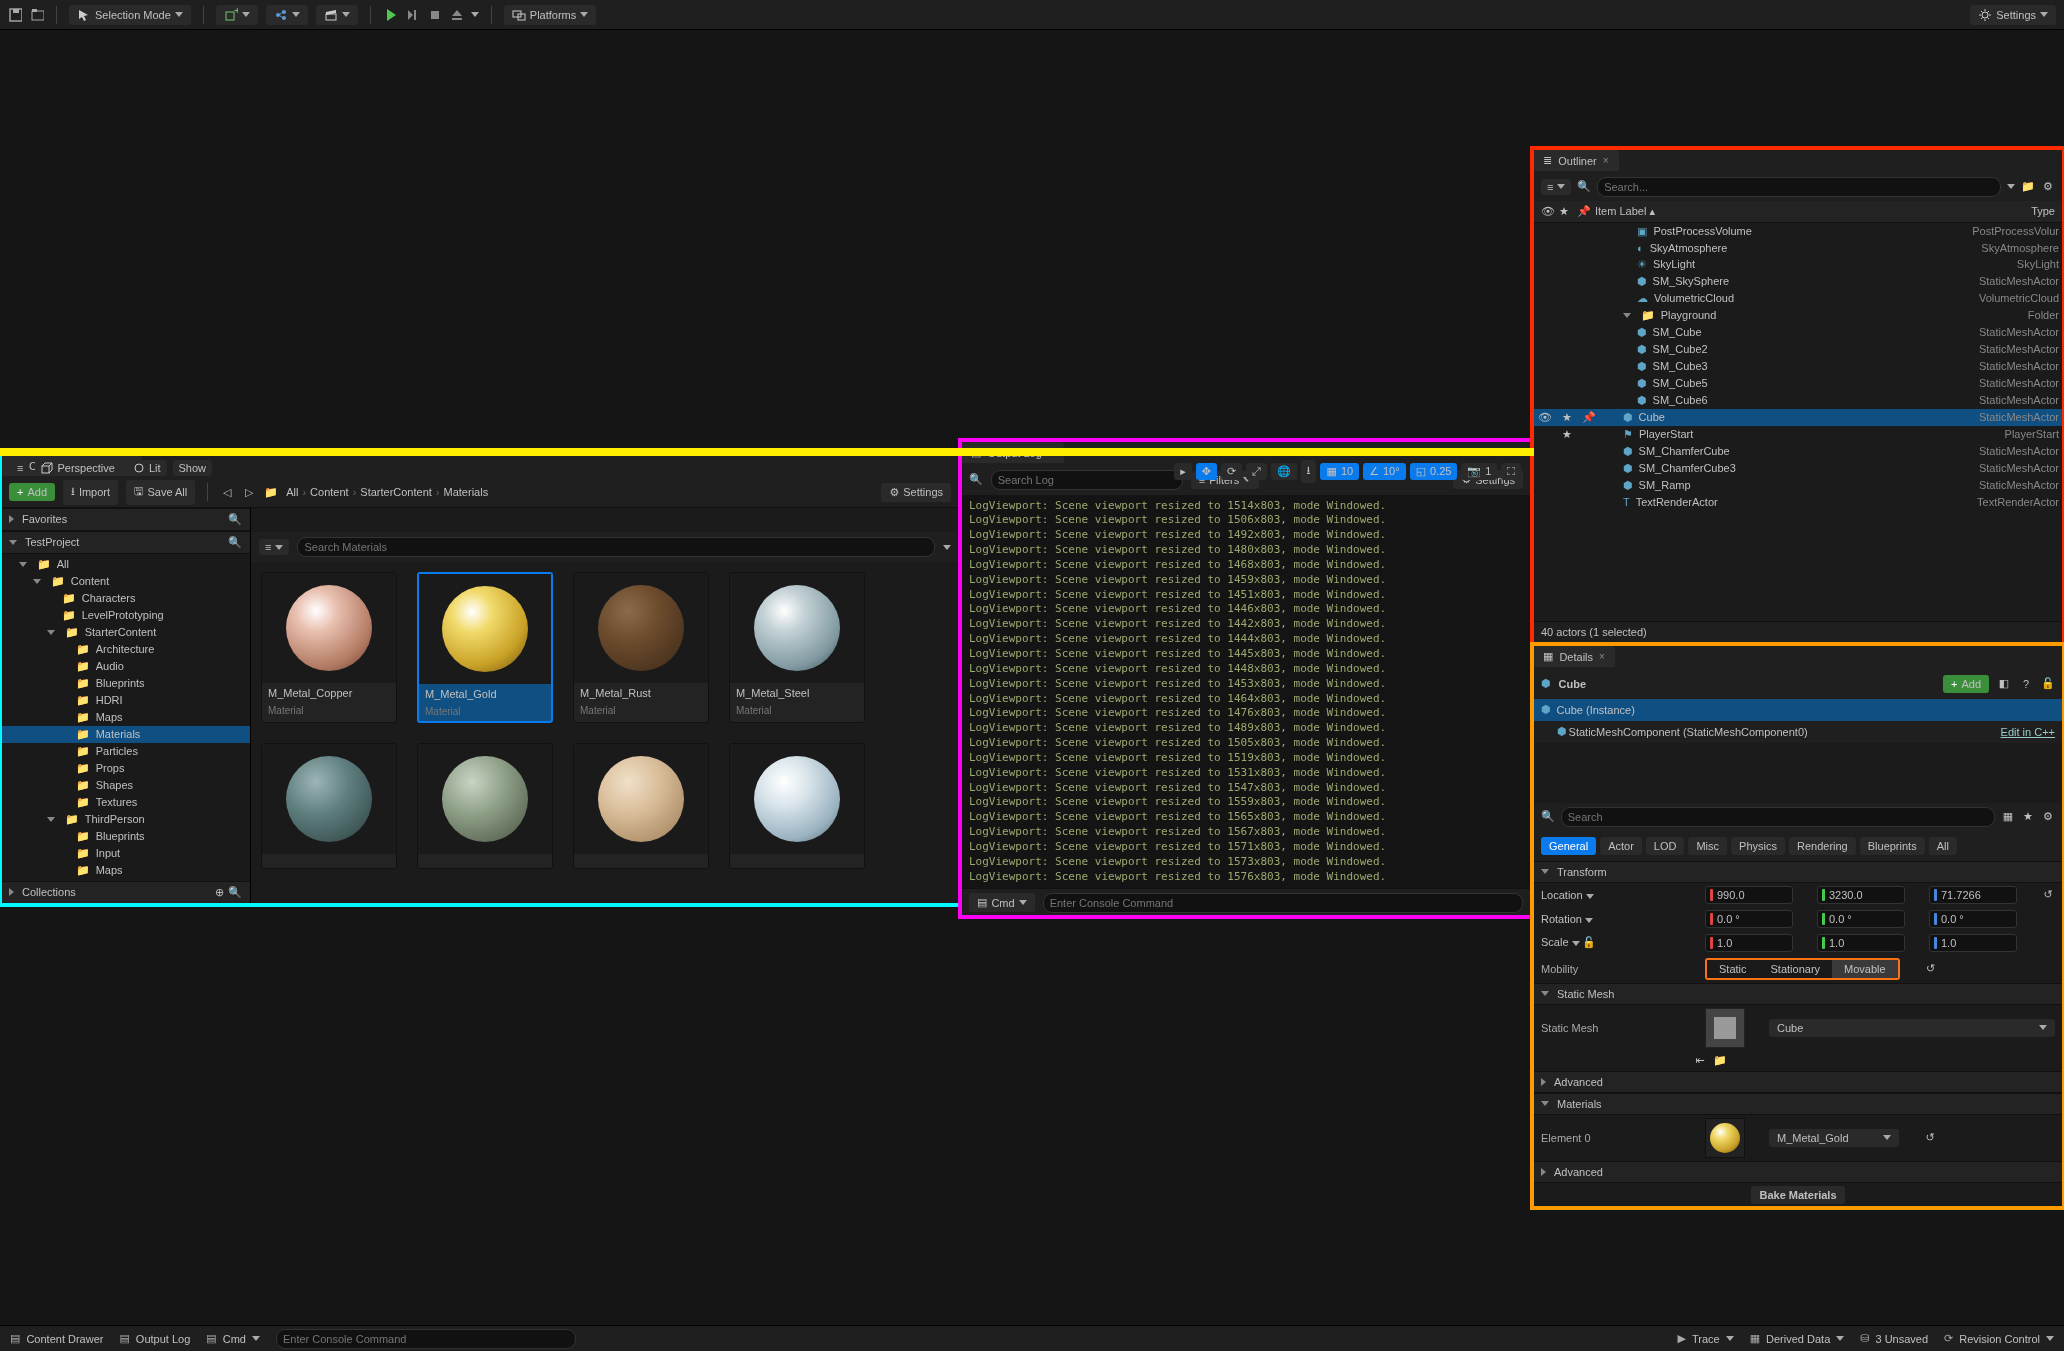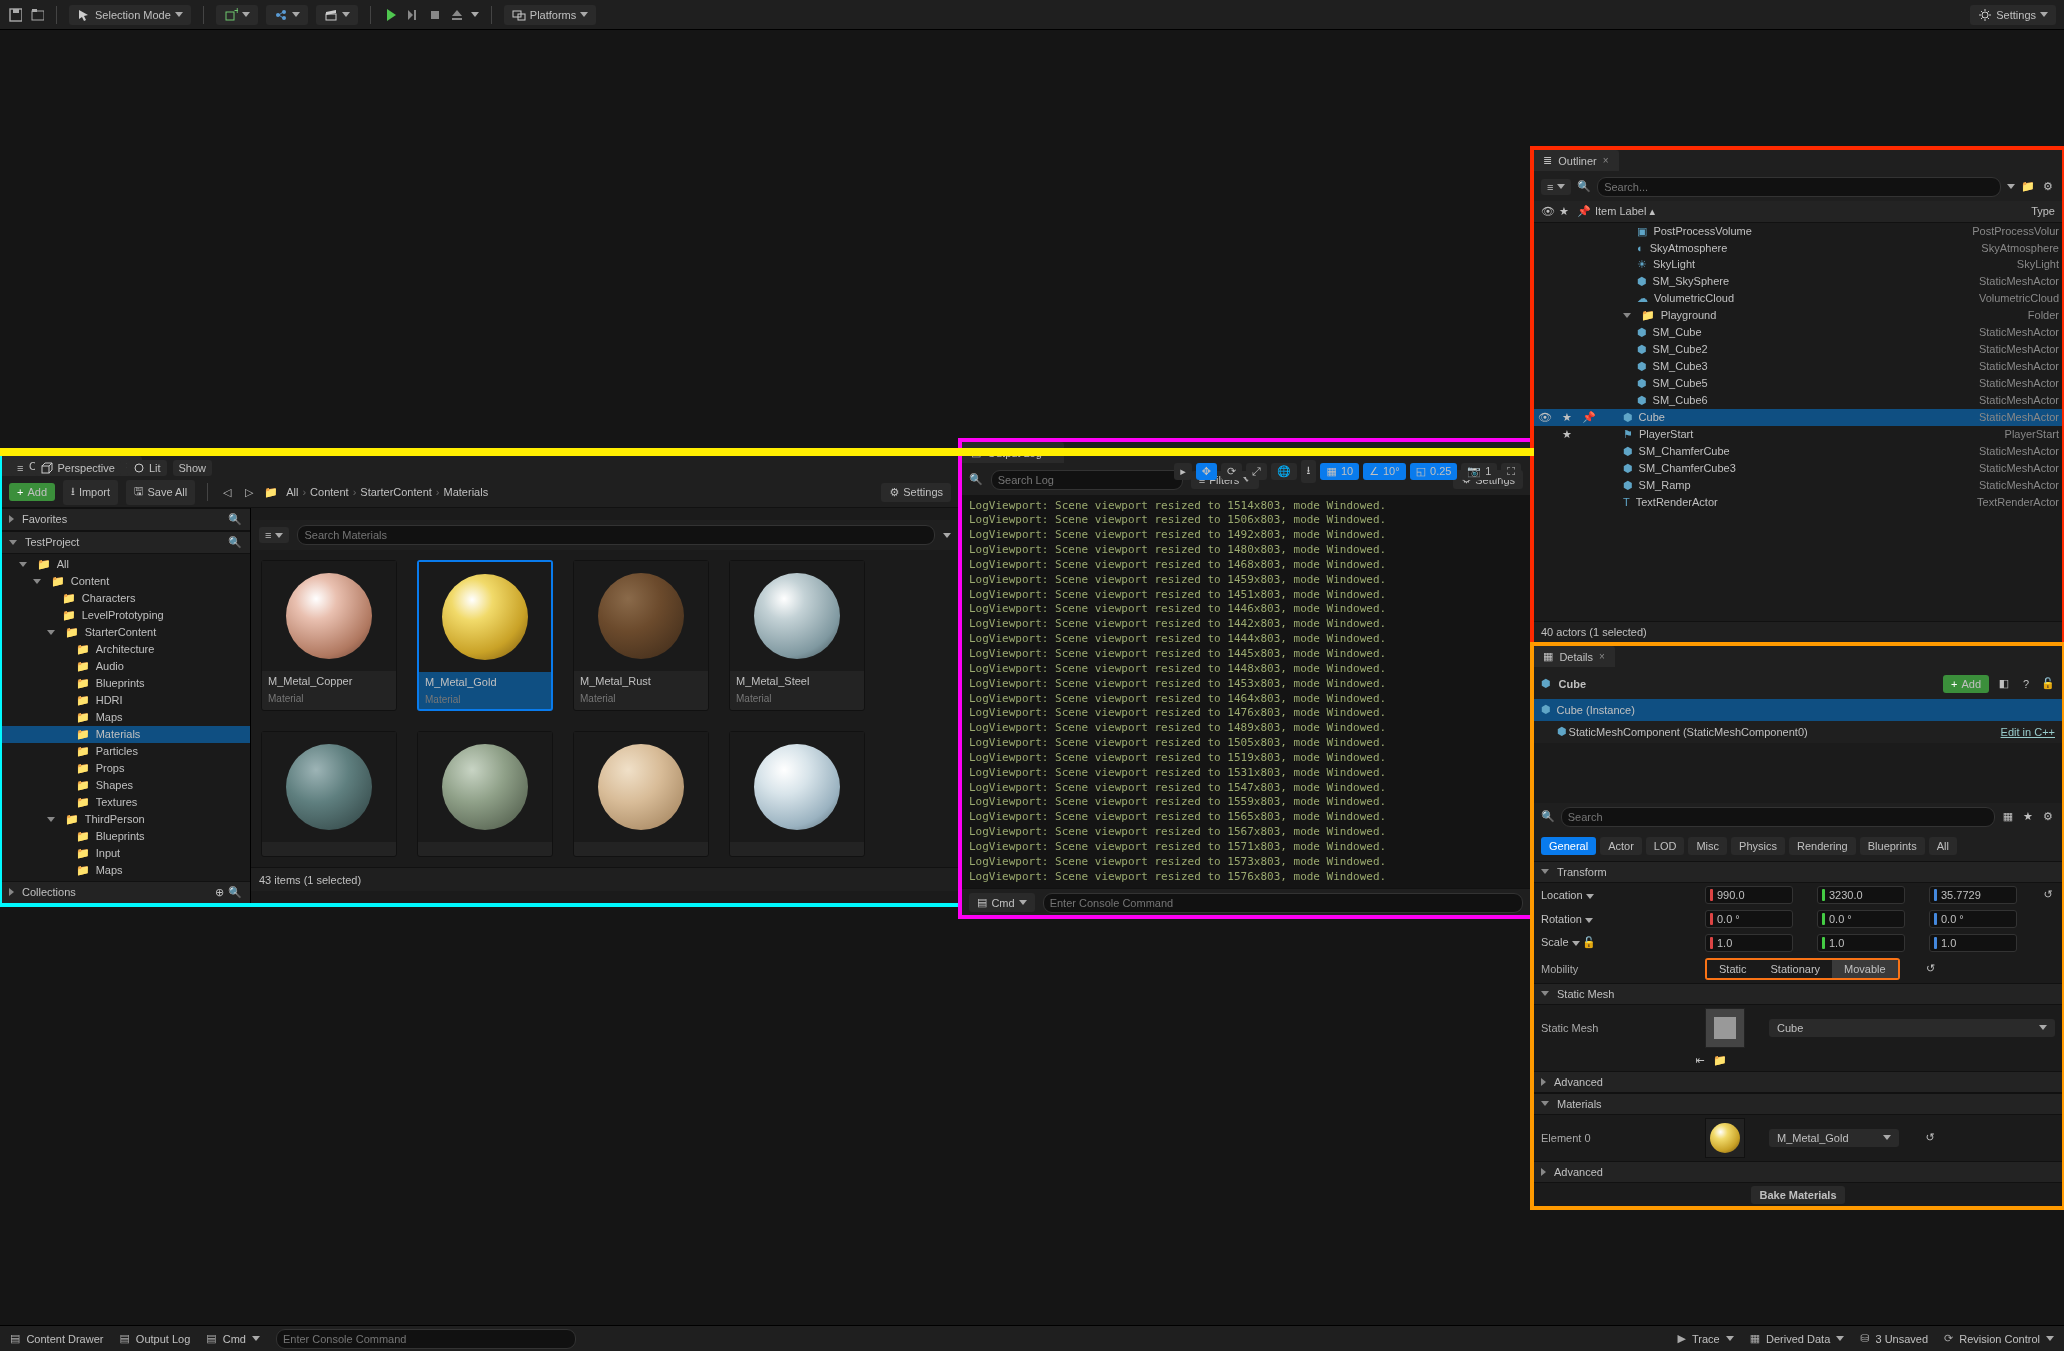--- a/index.html
+++ b/index.html
@@ -503,23 +503,20 @@
                   <div class="asset-type"></div>
                 </div>
                 <div class="asset-tile">
                   <div class="asset-thumb">
                     <div class="sphere" style="background:radial-gradient(circle at 35% 30%, #fff 0%, #d8e4ea 30%, #9ab2c0 70%, #4a5c66 100%)"></div>
                   </div>
                   <div class="asset-name"></div>
                   <div class="asset-type"></div>
                 </div>
               </div>
-            <div class="row" style="height:24px;padding:0 8px;background:#1f1f1f;border-top:1px solid #111;">
-              <span>43 items (1 selected)</span>
-            </div>
           </div>
         </div>
       </div>
 
       <div class="panel outline-magenta col" style="flex:1;">
         <div class="row" style="height:24px;background:#1f1f1f;">
           <div class="tab">
             <span>▤</span>
             <span>Output Log</span>
               <span class="close">×</span>
@@ -830,21 +827,21 @@
         <div class="numbox">
             <span class="bar" style="background:#d44"></span>
             <span>990.0</span>
           </div>
         <div class="numbox">
             <span class="bar" style="background:#4c4"></span>
             <span>3230.0</span>
           </div>
         <div class="numbox">
             <span class="bar" style="background:#48d"></span>
-            <span>35.7729</span>
+            <span>71.7266</span>
           </div>
         <span class="icon">↺</span>
       </div>
       <div class="prop-row">
         <span class="prop-label"><span>Rotation</span> <span class="caret"></span></span>
         <div class="numbox">
             <span class="bar" style="background:#d44"></span>
             <span>0.0 °</span>
           </div>
         <div class="numbox">

